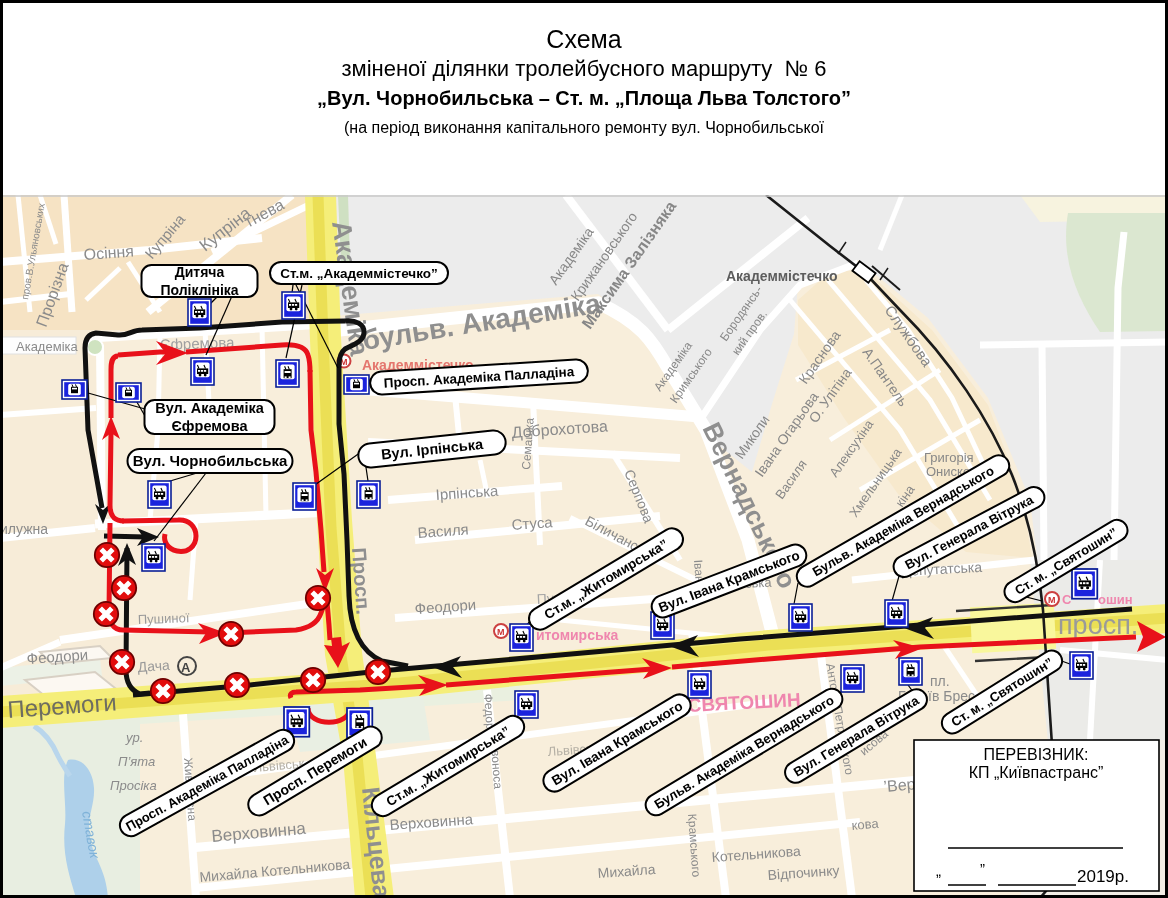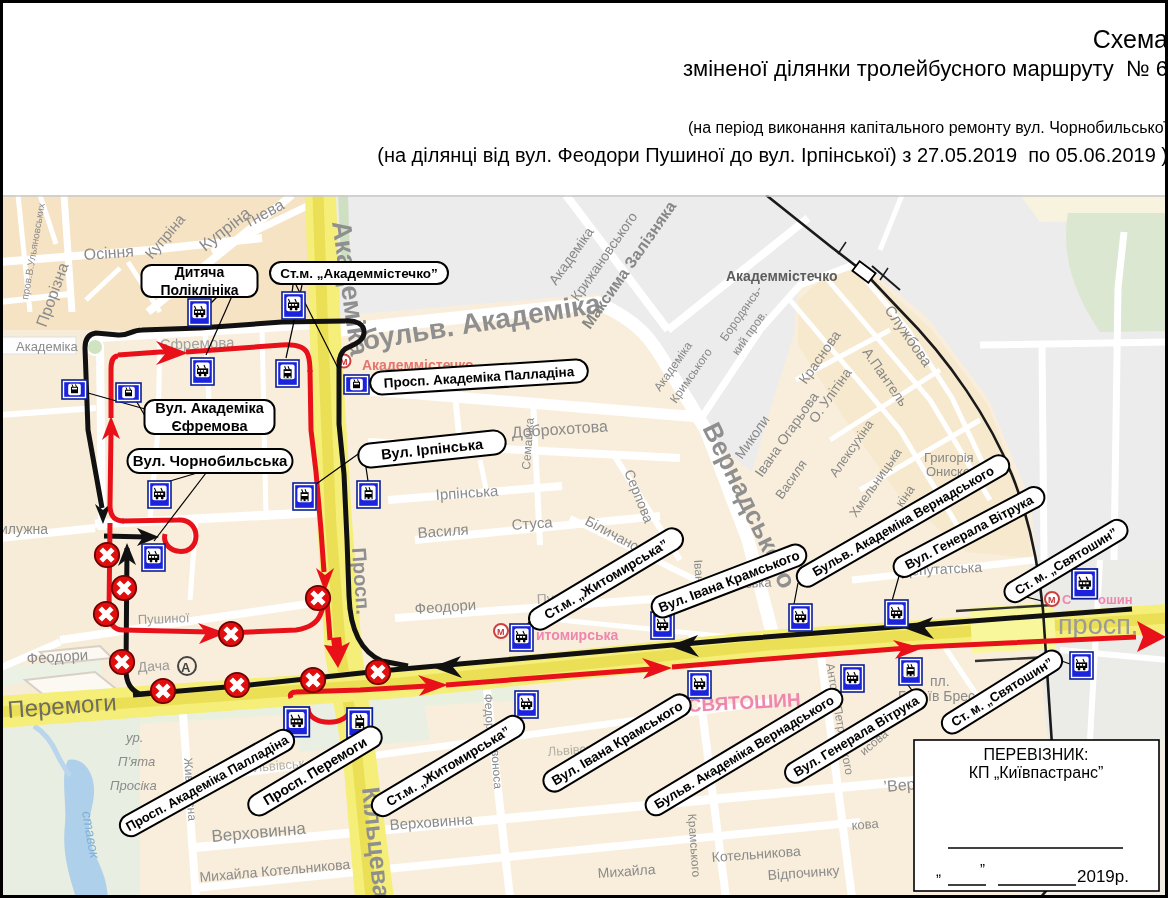--- a/index.html
+++ b/index.html
@@ -1,33 +1,33 @@
 <!DOCTYPE html>
 <html><head>
 <meta charset="utf-8">
 <style>
 html,body{margin:0;padding:0}
 .page{position:relative;width:1168px;height:898px;background:#fff;overflow:hidden;font-family:"Liberation Sans",sans-serif}
 .pborder{position:absolute;left:0;top:0;right:0;bottom:0;border:3px solid #000;z-index:60;pointer-events:none}
-.hl{position:absolute;left:0;width:100%;text-align:right;color:#000;font-size:21px;line-height:23px;white-space:pre}
+.hl{position:absolute;left:0;width:100%;text-align:center;color:#000;font-size:21px;line-height:23px;white-space:pre}
 </style>
 </head>
 <body>
 <div class="page">
 
 <div class="pborder"></div>
 
 <div class="hl" style="top:28px;font-size:25px">Схема</div>
 
 <div class="hl" style="top:57px;font-size:22px">зміненої ділянки тролейбусного маршруту  № 6</div>
 
+<div class="hl" style="top:87px;font-weight:bold;font-size:20px">„Вул. Чорнобильська – Ст. м. „Площа Льва Толстого”</div>
 
 <div class="hl" style="top:116px;font-size:16px">(на період виконання капітального ремонту вул. Чорнобильської</div>
 
-<div class="hl" style="top:144px;font-size:20px">(на ділянці від вул. Феодори Пушиної до вул. Ірпінської) з 27.05.2019  по 05.06.2019 )</div>
 
 <svg width="1168" height="703" viewBox="0 195 1168 703" style="position:absolute;top:195px;left:0" xmlns="http://www.w3.org/2000/svg">
 
 <rect x="0" y="195" width="1168" height="703" fill="#f8eedb"></rect>
 
 <path d="M0,195 H330 V322 L0,340 Z" fill="#f6e3c4"></path>
 
 <rect x="0" y="330" width="120" height="380" fill="#f7ecd8"></rect>
 
 <path d="M333,195 H1168 V612 L1044,616 L1030,500 L988,398 L928,318 L858,260 L798,284 L794,334 L772,404 L752,472 L712,440 L668,368 L652,333 L598,294 L333,316 Z" fill="#ececec"></path>

